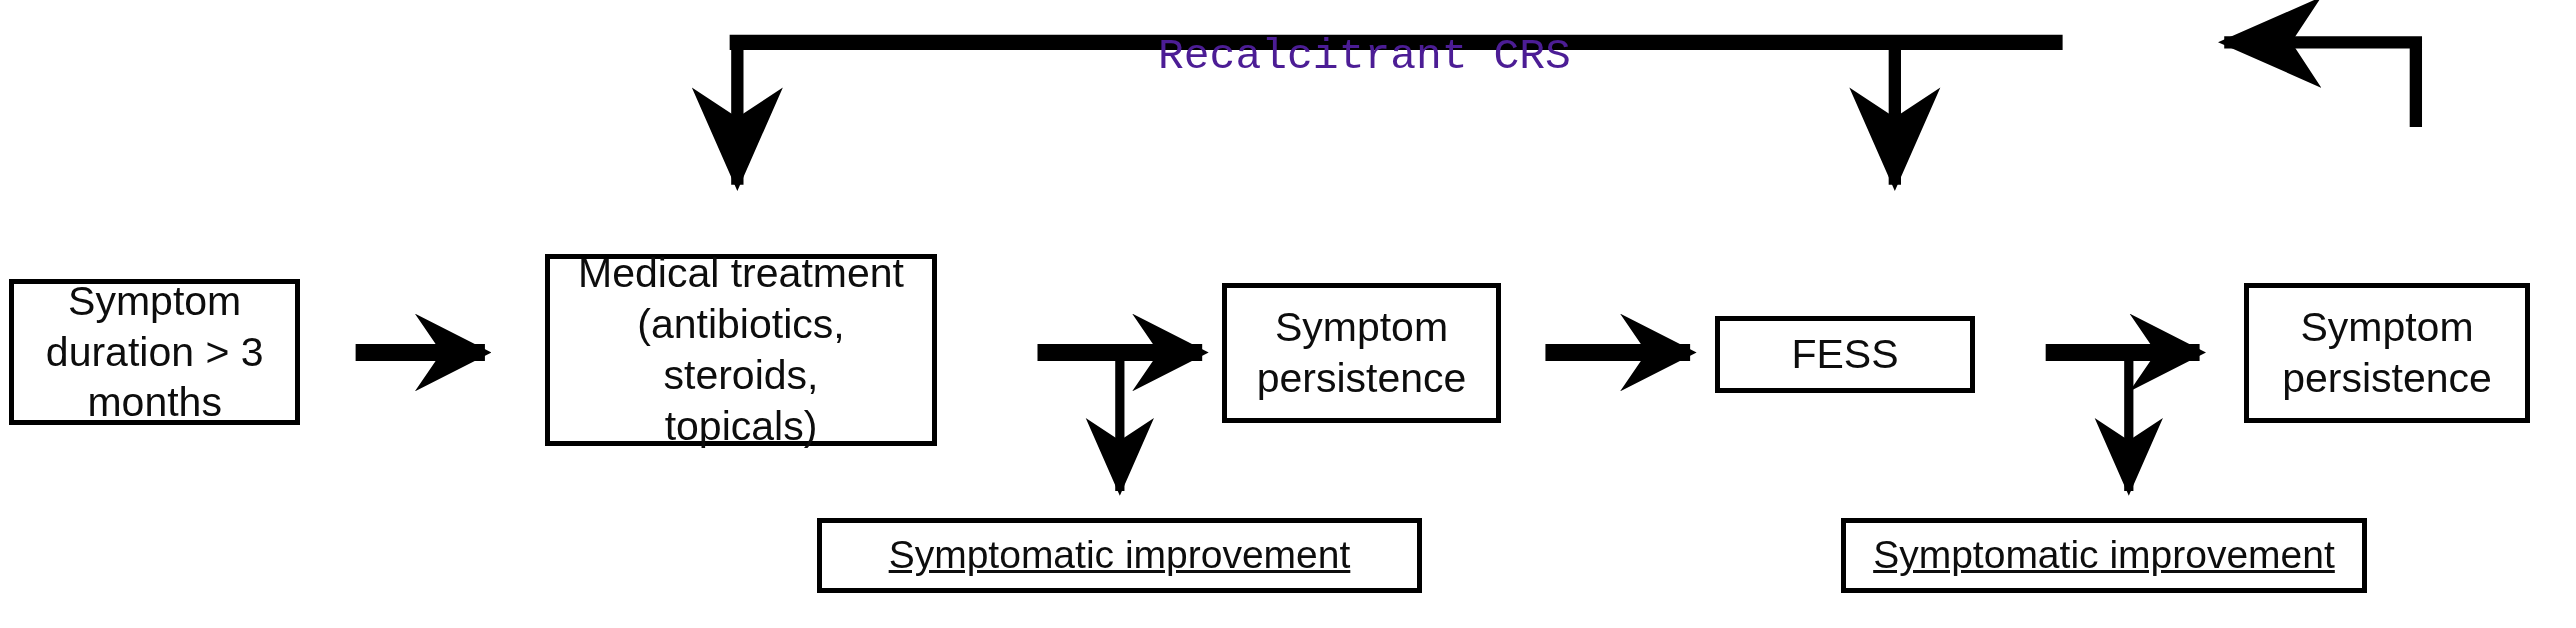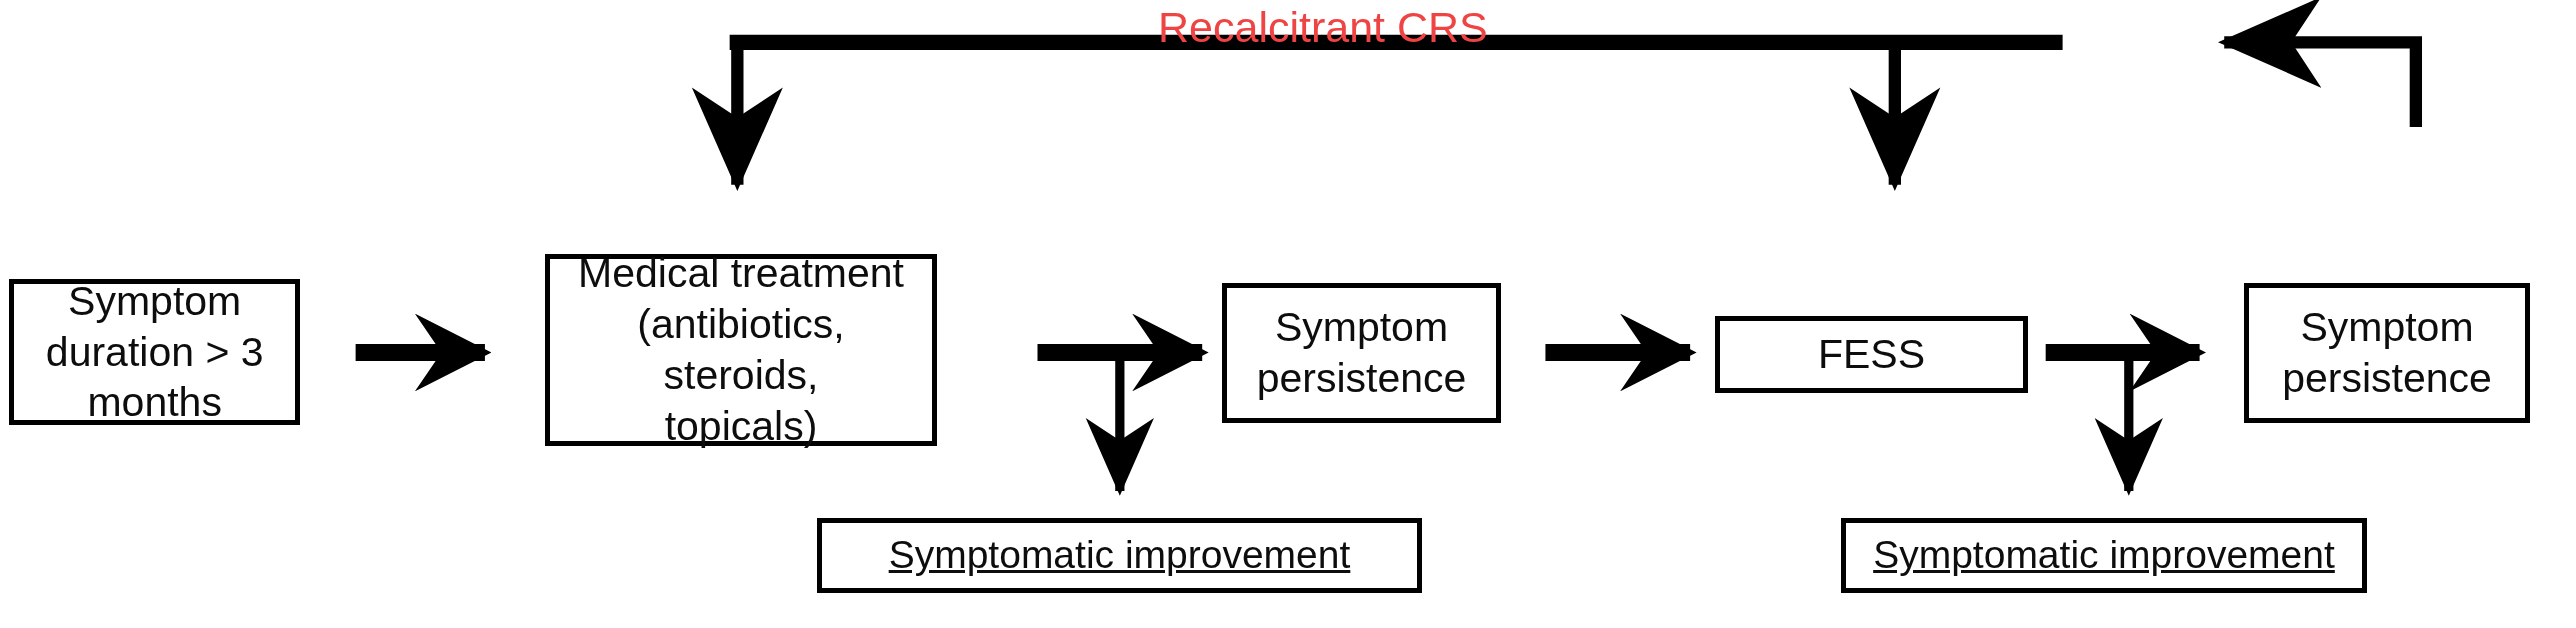--- a/index.html
+++ b/index.html
@@ -40,23 +40,24 @@
     font-family: "Liberation Sans", sans-serif;
     color: #0d0d0d;
     line-height: 1.24;
     white-space: pre-line;
     padding: 0 6.2px;
   }
   .label-md { font-size: 41px; }
   .label-sm { font-size: 39px; text-decoration: underline; }
   .free-label {
     position: absolute;
-    font-family: Liberation Sans, sans-serif;
-    color: #ef4444;
+    font-family: Liberation Mono, monospace;
+    color: #4c1d95;
     white-space: nowrap;
+    margin-top: 29px;
   }
 </style>
 </head>
 <body>
 
 <div id="diagram-root">
 
   <svg class="flow-canvas" viewBox="0 0 3347 816" aria-hidden="true">
     <defs>
       <marker id="arrowR" viewBox="0 0 10 10" refX="9.4" refY="5" markerWidth="5.2" markerHeight="5.2" orient="auto-start-reverse">
@@ -119,21 +120,21 @@
     <span class="node-label label-md">Medical treatment
 (antibiotics, steroids,
 topicals)</span>
   </div>
 
   <div class="node-box" style="left:1222px; top:283px; width:279px; height:140px;">
     <span class="node-label label-md">Symptom
 persistence</span>
   </div>
 
-  <div class="node-box" style="left:1715px; top:316px; width:313px; height:77px;">
+  <div class="node-box" style="left:1715px; top:316px; width:260px; height:77px;">
     <span class="node-label label-md">FESS</span>
   </div>
 
   <div class="node-box" style="left:2244px; top:283px; width:286px; height:140px;">
     <span class="node-label label-md">Symptom
 persistence</span>
   </div>
 
   <div class="node-box" style="left:817px; top:518px; width:605px; height:75px;">
     <span class="node-label label-sm">Symptomatic improvement</span>

